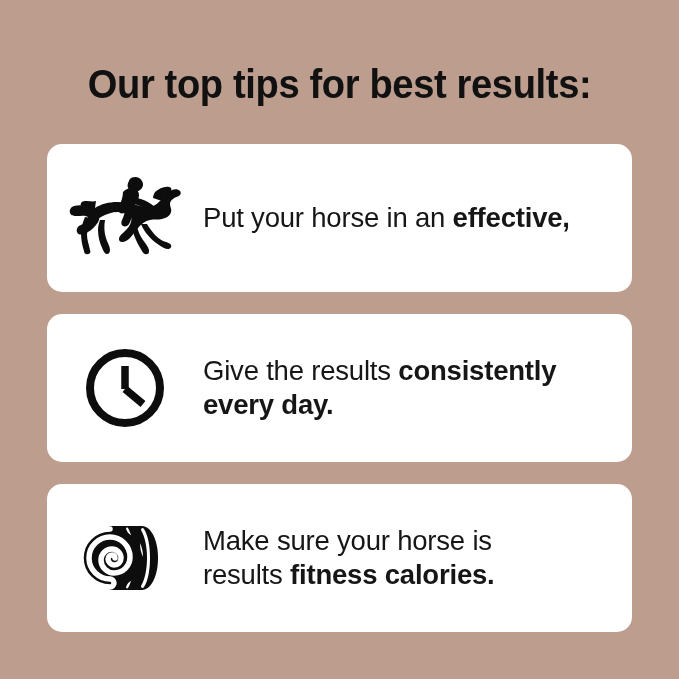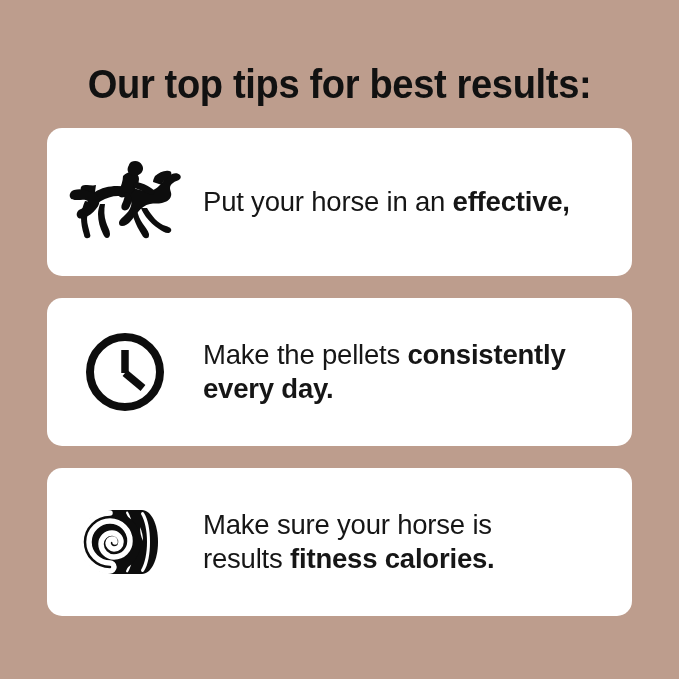--- a/index.html
+++ b/index.html
@@ -39,21 +39,21 @@
     color: #111111;
     transform: scaleX(0.93);
     transform-origin: center top;
     white-space: nowrap;
   }
 
   
   .tips-list {
     position: absolute;
     left: 47px;
-    top: 128px;
+    top: 144px;
     width: 585px;
   }
 
   .tip-card {
     position: relative;
     width: 585px;
     height: 148px;
     background: #ffffff;
     border-radius: 15px;
     margin-bottom: 22px;
@@ -135,21 +135,21 @@
     <div class="tip-card">
       <div class="tip-icon">
         <svg width="80" height="80" viewBox="0 0 80 80" aria-hidden="true">
           <circle cx="40" cy="40" r="35" fill="none" stroke="#0d0d0d" stroke-width="8"></circle>
           <path d="M40 18 L40 41" fill="none" stroke="#0d0d0d" stroke-width="7.5" stroke-linecap="butt"></path>
           <path d="M40 41 L58 56" fill="none" stroke="#0d0d0d" stroke-width="7.5" stroke-linecap="butt"></path>
         </svg>
       </div>
       <div class="tip-text">
         <span class="tip-line">
-          <span>Make the pellets </span><span class="em">consistently</span>
+          <span>Give the results </span><span class="em">consistently</span>
         </span>
         <span class="tip-line">
           <span></span><span class="em">every day.</span>
         </span>
       </div>
     </div>
 
     <div class="tip-card">
       <div class="tip-icon">
         <svg width="86" height="70" viewBox="0 0 86 70" aria-hidden="true">

